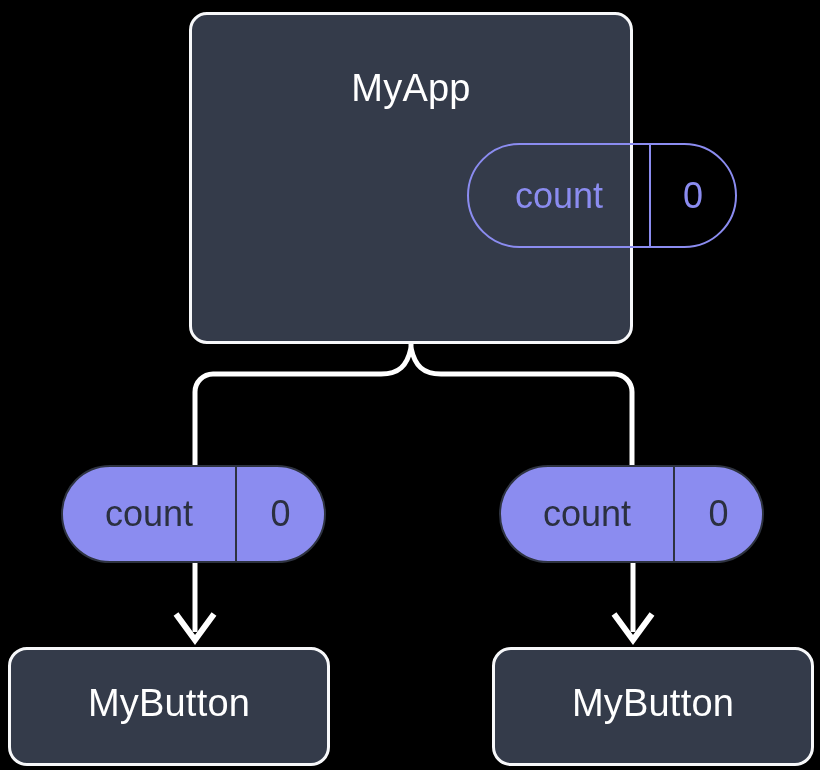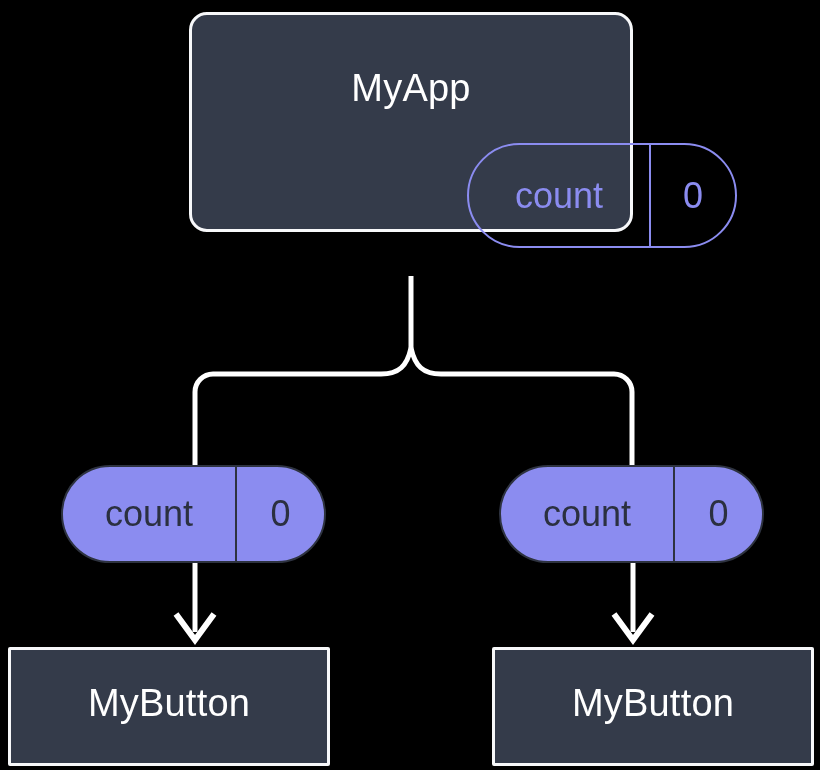--- a/index.html
+++ b/index.html
@@ -17,28 +17,28 @@
     height: 770px;
     background: #000000;
     overflow: hidden;
   }
   
   .component-box {
     position: absolute;
     box-sizing: border-box;
     background: #343b4a;
     border: 3px solid #f7f8fa;
-    border-radius: 2px;
+    border-radius: 19px;
     z-index: 3;
   }
   .box-myapp {
     left: 189px;
     top: 12px;
     width: 444px;
-    height: 220px;
+    height: 332px;
     border-radius: 18px;
   }
   .box-mybutton-left {
     left: 8px;
     top: 647px;
     width: 322px;
     height: 119px;
   }
   .box-mybutton-right {
     left: 492px;

